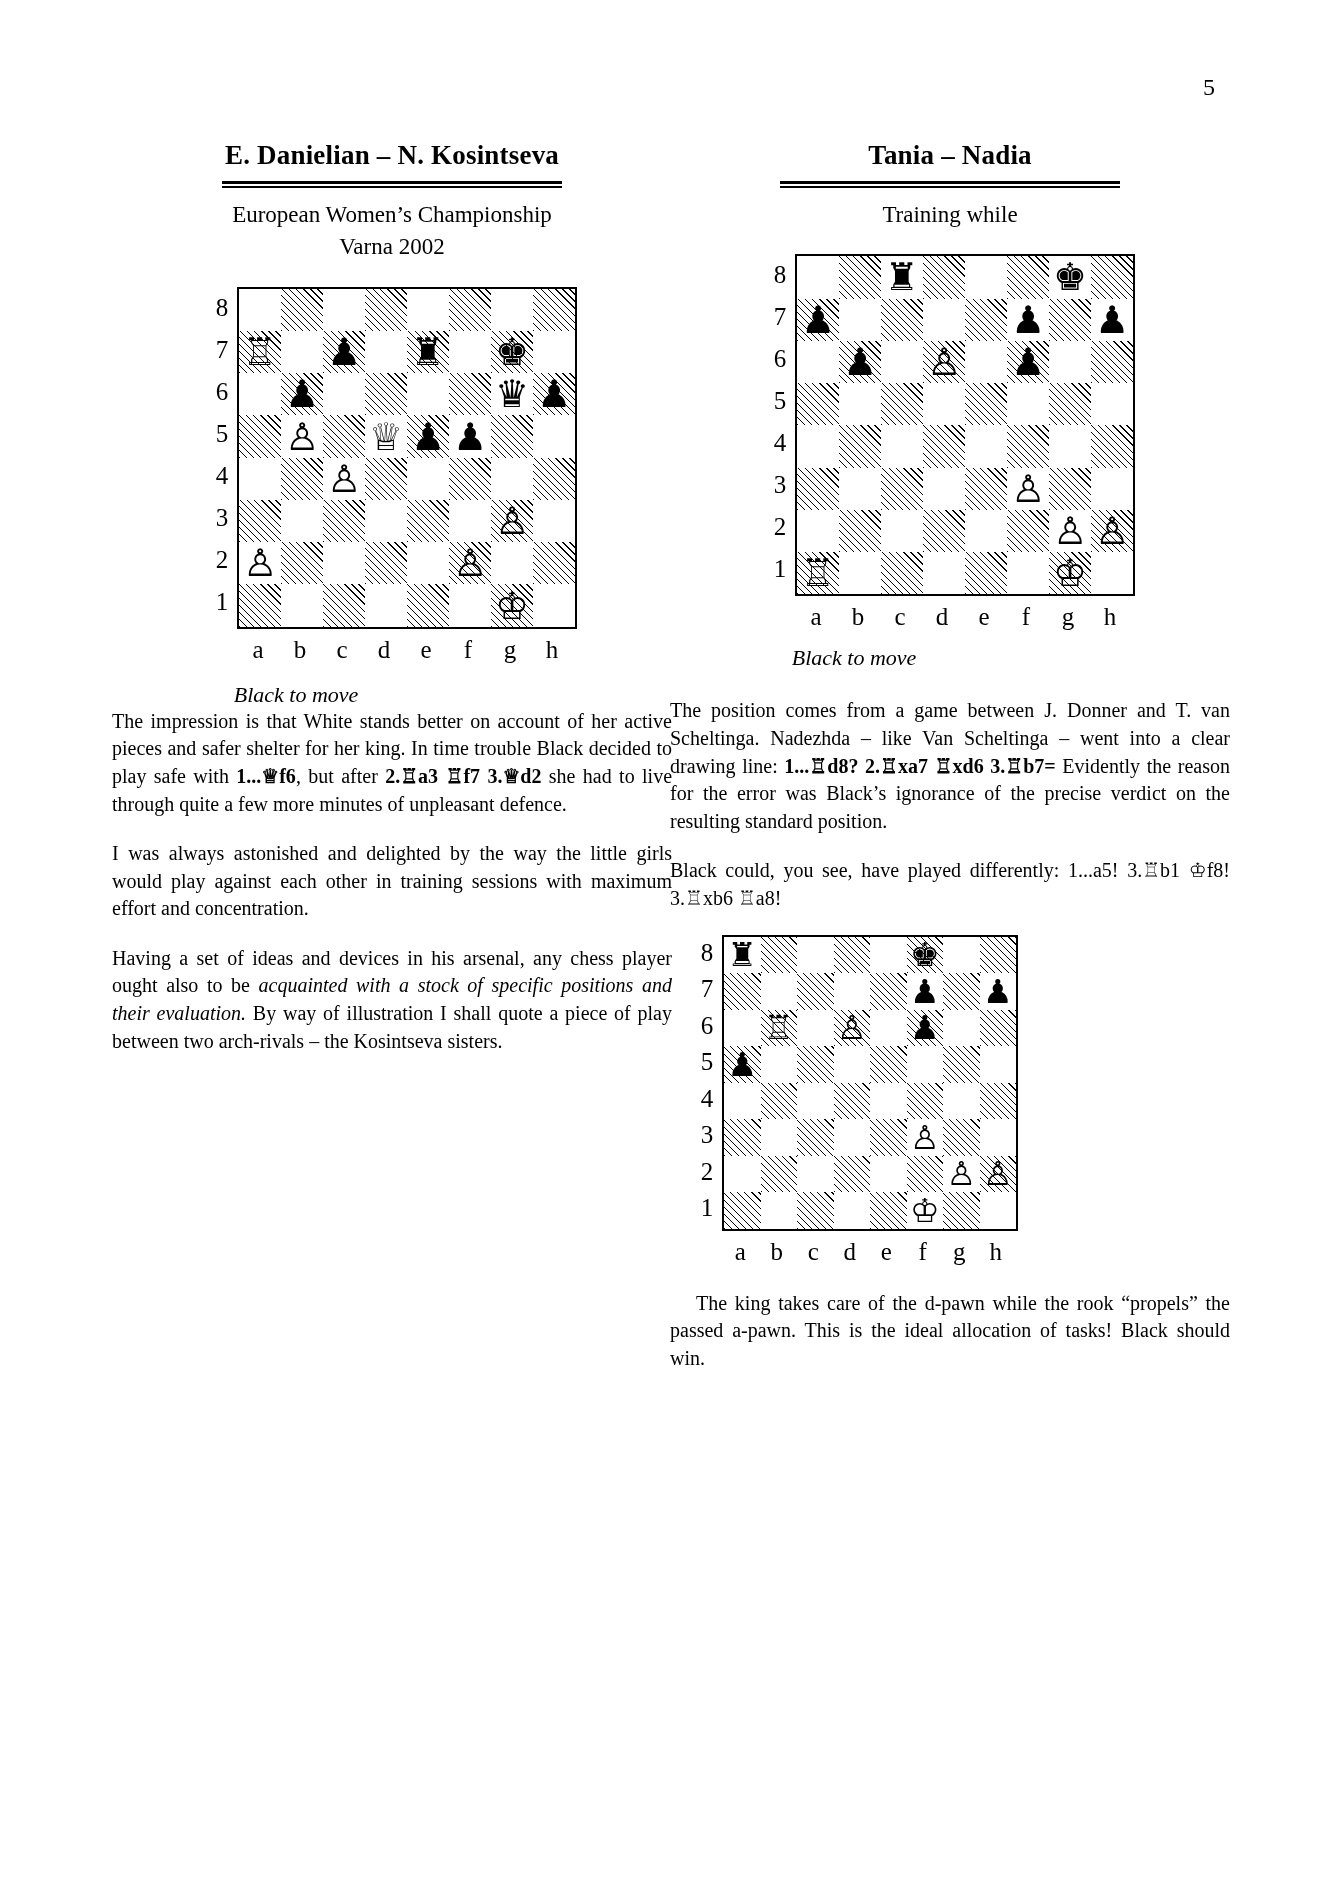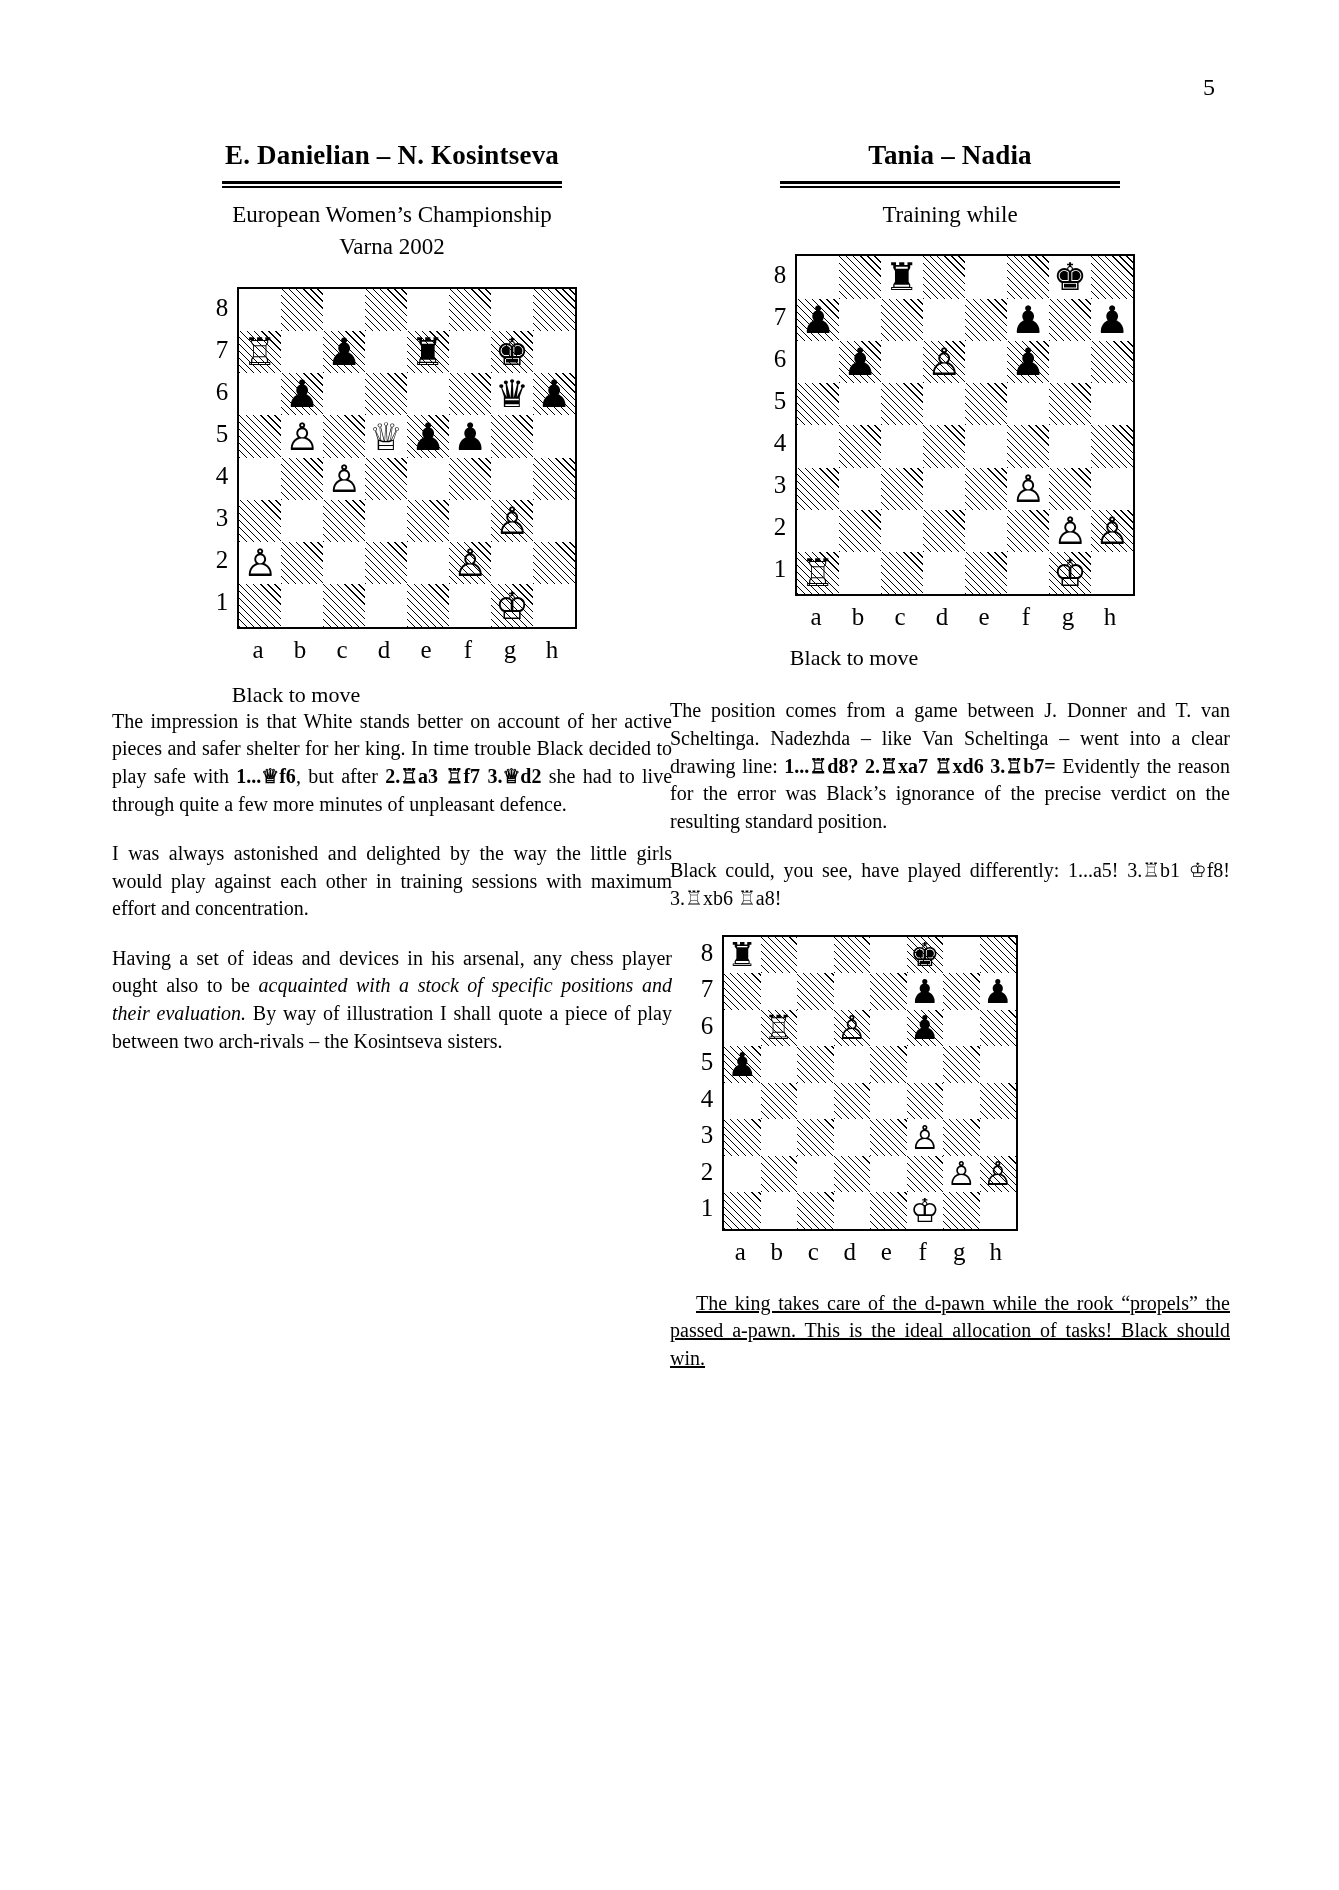--- a/index.html
+++ b/index.html
@@ -16,21 +16,21 @@
   .col-left{left:112px;}
   .col-right{left:670px;}
 
   .gtitle{
     text-align:center;font-weight:bold;font-size:27px;letter-spacing:.2px;
     font-family:"Liberation Serif","DejaVu Serif",serif;
   }
   .drule{height:0;border-top:3px solid #000;border-bottom:2px solid #000;
          padding-top:2px;margin:10px auto 0 auto;}
   .sub{text-align:center;font-size:23px;line-height:1.32;margin-top:12px;}
-  .caption{text-align:center;font-size:22px;margin-top:14px;}
+  .caption{text-align:center;font-size:22px;font-style:italic;margin-top:14px;}
 
   
   .boardwrap{margin:0 auto;position:relative;}
   .boardrow{display:flex;align-items:stretch;}
   .ranks{display:flex;flex-direction:column;}
   .ranks div{display:flex;align-items:center;justify-content:center;
              font-size:25px;width:30px;}
   .board{border:2px solid #000;display:grid;grid-template-columns:repeat(8,1fr);
          grid-template-rows:repeat(8,1fr);background:#fff;}
   .sq{position:relative;display:flex;align-items:center;justify-content:center;}
@@ -429,18 +429,18 @@
           <div style="width: 36.5px;">b</div>
           <div style="width: 36.5px;">c</div>
           <div style="width: 36.5px;">d</div>
           <div style="width: 36.5px;">e</div>
           <div style="width: 36.5px;">f</div>
           <div style="width: 36.5px;">g</div>
           <div style="width: 36.5px;">h</div>
         </div>
     </div>
 
-    <div style="margin-top:24px;text-decoration:underline;">
+    <div style="margin-top:24px;">
       <p class="para" style="text-indent:26px;">The king takes care of the d-pawn while the rook “propels” the passed a-pawn. This is the ideal allocation of tasks! Black should win.</p>
     </div>
   </div>
 
 </div>
 
 </body></html>

